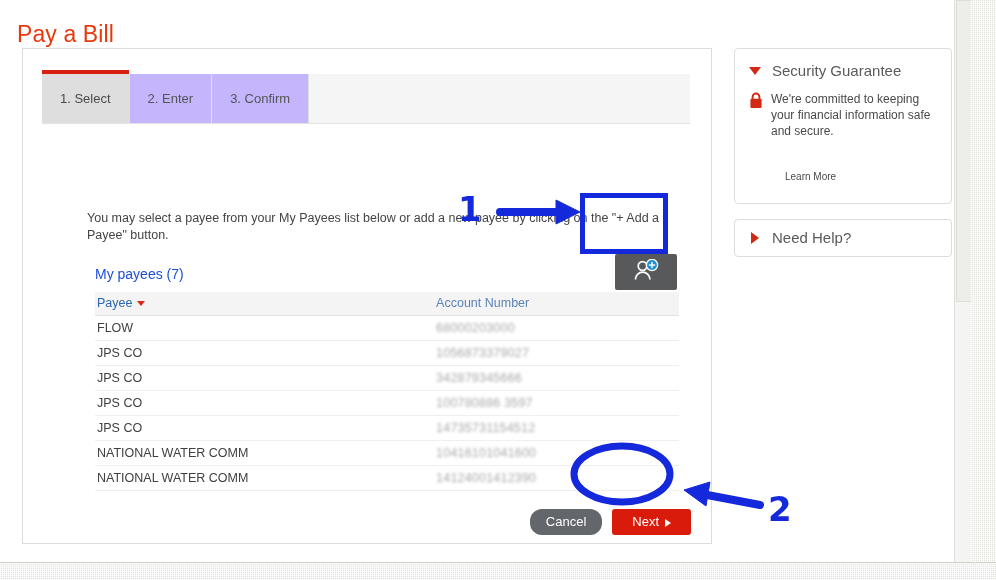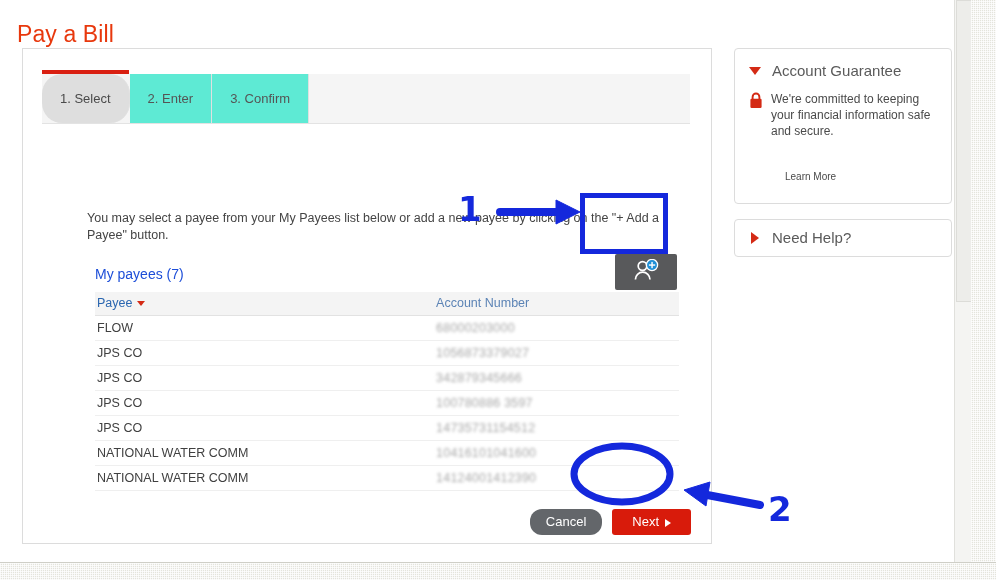--- a/index.html
+++ b/index.html
@@ -103,31 +103,30 @@
     background: #d4d4d4;
   }
   .tab {
     position: relative;
     display: flex;
     align-items: center;
     justify-content: center;
     padding: 0 18px;
     font-size: 13px;
     color: #555555;
-    background: #5eead4;
+    background: #c4b5fd;
     border-right: 1px solid #e0e0e0;
     box-sizing: border-box;
     cursor: pointer;
     white-space: nowrap;
     min-width: 78px;
   }
   .tab.active {
     background: #dedede;
     color: #4a4a4a;
-    border-radius: 20px;
   }
   .tab.active::before {
     content: "";
     position: absolute;
     left: 0; top: -4px;
     width: 100%; height: 4px;
     background: #d91f11;
   }
   .tab-filler {
     flex: 1 1 auto;
@@ -430,21 +429,21 @@
         <button class="btn btn-next">
           <span>Next</span><span class="caret"></span>
         </button>
       </div>
 
     </div>
 
     <div class="side-card" id="card-security">
       <div class="side-head">
         <span class="tri-down"></span>
-        <span class="side-title">Account Guarantee</span>
+        <span class="side-title">Security Guarantee</span>
       </div>
       <div class="side-body">
         <span class="lock-icon">
           <svg width="14" height="17" viewBox="0 0 14 17" aria-hidden="true">
             <path d="M3.6 7 V4.9 a3.4 3.4 0 0 1 6.8 0 V7" fill="none" stroke="#d42a15" stroke-width="1.9"></path>
             <rect x="1.4" y="6.8" width="11.2" height="9.2" rx="1.2" fill="#d42a15"></rect>
           </svg>
         </span>
         <span class="side-text">We're committed to keeping your financial information safe and secure.</span>
       </div>

